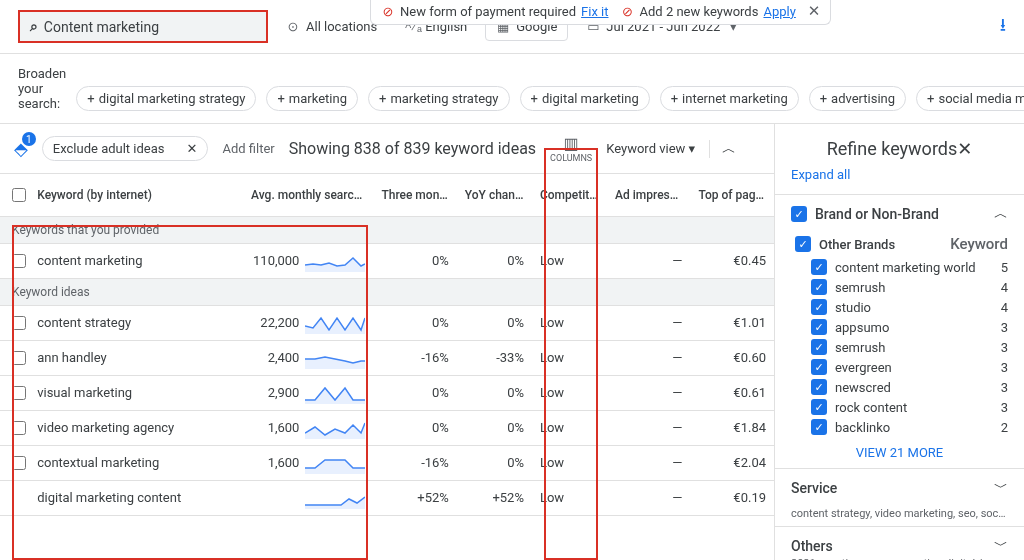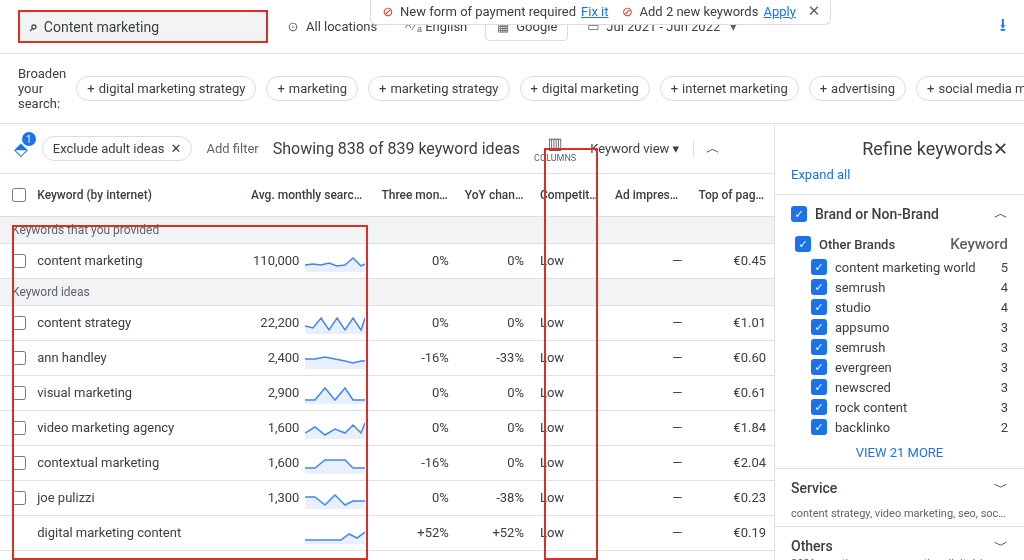--- a/index.html
+++ b/index.html
@@ -51,21 +51,21 @@
     align-items: center;
     gap: 6px;
     padding: 6px 10px;
     font-size: 13px;
     color: #3c4043;
   }
   .google-chip { border: 1px solid #dadce0; border-radius: 4px; }
   .download-icon { margin-left: auto; color: #1a73e8; font-size: 18px; cursor: pointer; }
   .broaden-bar {
     display: flex;
-    align-items: center;
+    align-items: flex-end;
     gap: 10px;
     padding: 12px 18px;
     border-bottom: 1px solid #e0e0e0;
     flex-wrap: nowrap;
     overflow: hidden;
   }
   .pill {
     display: flex;
     align-items: center;
     gap: 4px;
@@ -81,21 +81,21 @@
   .right-pane { width: 250px; border-left: 1px solid #e0e0e0; }
   .toolbar {
     display: flex;
     align-items: center;
     gap: 14px;
     padding: 10px 14px;
     border-bottom: 1px solid #e0e0e0;
   }
   .funnel { color: #1a73e8; position: relative; font-size: 18px; }
   .funnel-badge { position: absolute; top: -6px; right: -8px; background: #1a73e8; color: #fff; border-radius: 50%; width: 14px; height: 14px; font-size: 10px; display: flex; align-items: center; justify-content: center; }
-  .chip-ex { border: 1px solid #dadce0; border-radius: 16px; padding: 4px 10px; display: flex; gap: 6px; align-items: center; font-size: 13px; cursor: pointer; }
+  .chip-ex { border: 1px solid #dadce0; border-radius: 16px; padding: 4px 10px; display: flex; gap: 22px; align-items: center; font-size: 13px; cursor: pointer; }
   .showing { font-size: 16px; color: #3c4043; }
   .columns-btn { display: flex; flex-direction: column; align-items: center; font-size: 9px; color: #5f6368; cursor: pointer; }
   .kview { font-size: 13px; cursor: pointer; }
   .collapse-btn { border-left: 1px solid #e0e0e0; padding:0 12px; font-size: 14px; cursor: pointer; }
   table { border-collapse: collapse; width: 100%; table-layout: fixed; }
   th, td { border-bottom: 1px solid #e0e0e0; padding: 6px 8px; text-align: right; font-weight: 400; font-size: 13px; vertical-align: middle; overflow: hidden; text-overflow: ellipsis; white-space: nowrap; }
   th { font-weight: 500; font-size: 12px; color: #3c4043; line-height: 1.2; height: 42px; vertical-align: middle; }
   .col-check { width: 28px; text-align: center; }
   .col-kw { width: 205px; text-align: left; }
   .col-avg { width: 125px; }
@@ -110,21 +110,21 @@
   .spark { width: 60px; height: 22px; }
   .spark polyline { fill: none; stroke: #4285f4; stroke-width: 1.5; }
   .spark-area { fill: #e8f0fe; stroke: none; }
   .section-row td { background: #f1f3f4; font-size: 12px; color: #5f6368; text-align: left; padding-left: 12px; }
   input[type=checkbox] { width: 14px; height: 14px; cursor: pointer; }
   
   .redbox { position: absolute; border: 2px solid #d93025; pointer-events: none; z-index: 10; }
   .rb1 { top: 225px; left: 12px; width: 356px; height: 335px; }
   .rb2 { top: 148px; left: 544px; width: 54px; height: 412px; }
   
-  .refine-head { display: flex; justify-content: flex-end; align-items: center; padding: 14px 16px 8px; font-size: 18px; }
+  .refine-head { display: flex; justify-content: center; align-items: center; padding: 14px 16px 8px; font-size: 18px; }
   .expand-all { color: #1a73e8; font-size: 13px; padding: 0 16px 12px; cursor: pointer; }
   .group-head { display: flex; align-items: center; gap: 8px; padding: 10px 16px; font-size: 14px; font-weight: 500; cursor: pointer; border-top: 1px solid #e0e0e0; }
   .group-head .chev { margin-left: auto; }
   .cb-blue { width: 16px; height: 16px; background: #1a73e8; border-radius: 3px; display: inline-flex; align-items: center; justify-content: center; color: #fff; font-size: 11px; flex-shrink: 0; }
   .sub-item { display: flex; align-items: center; gap: 8px; padding: 2px 16px 2px 20px; font-size: 13px; }
   .kw-count-head { font-size: 15px; color: #5f6368; margin-left: auto; }
   .view-more { color: #1a73e8; font-size: 13px; text-align: center; padding: 8px 0; cursor: pointer; }
   .svc-sub { font-size: 11px; color: #5f6368; padding: 0 16px 6px 16px; overflow: hidden; text-overflow: ellipsis; white-space: nowrap; }
   .mic { font-size: 13px; color: #5f6368; display:inline-block; width:14px; text-align:center; }
 </style>
@@ -345,38 +345,20 @@
                 </svg>
               </div>
             </td>
     <td class="col-3m">-16%</td>
     <td class="col-yoy">0%</td>
     <td class="col-comp">Low</td>
     <td class="col-ad">—</td>
     <td class="col-bid">€2.04</td>
   </tr>
           <tr>
-    <td class="col-check"><input type="checkbox" style=""></td>
-    <td class="kw col-kw">joe pulizzi</td>
-    <td class="col-avg">
-              <div class="avg-cell">
-                <span>1,300</span>
-                <svg class="spark" viewBox="0 0 60 22">
-                  <polygon class="spark-area" points="0,10 10,10 20,18 30,8 40,18 48,14 56,14 60,14 60,22 0,22"></polygon>
-                  <polyline points="0,10 10,10 20,18 30,8 40,18 48,14 56,14 60,14"></polyline>
-                </svg>
-              </div>
-            </td>
-    <td class="col-3m">0%</td>
-    <td class="col-yoy">-38%</td>
-    <td class="col-comp">Low</td>
-    <td class="col-ad">—</td>
-    <td class="col-bid">€0.23</td>
-  </tr>
-          <tr>
     <td class="col-check"></td>
     <td class="kw col-kw">digital marketing content</td>
     <td class="col-avg">
               <div class="avg-cell">
                 <svg class="spark" viewBox="0 0 60 22">
                   <polygon class="spark-area" points="0,18 12,18 24,18 36,18 44,12 52,16 60,10 60,22 0,22"></polygon>
                   <polyline points="0,18 12,18 24,18 36,18 44,12 52,16 60,10"></polyline>
                 </svg>
               </div>
             </td>

